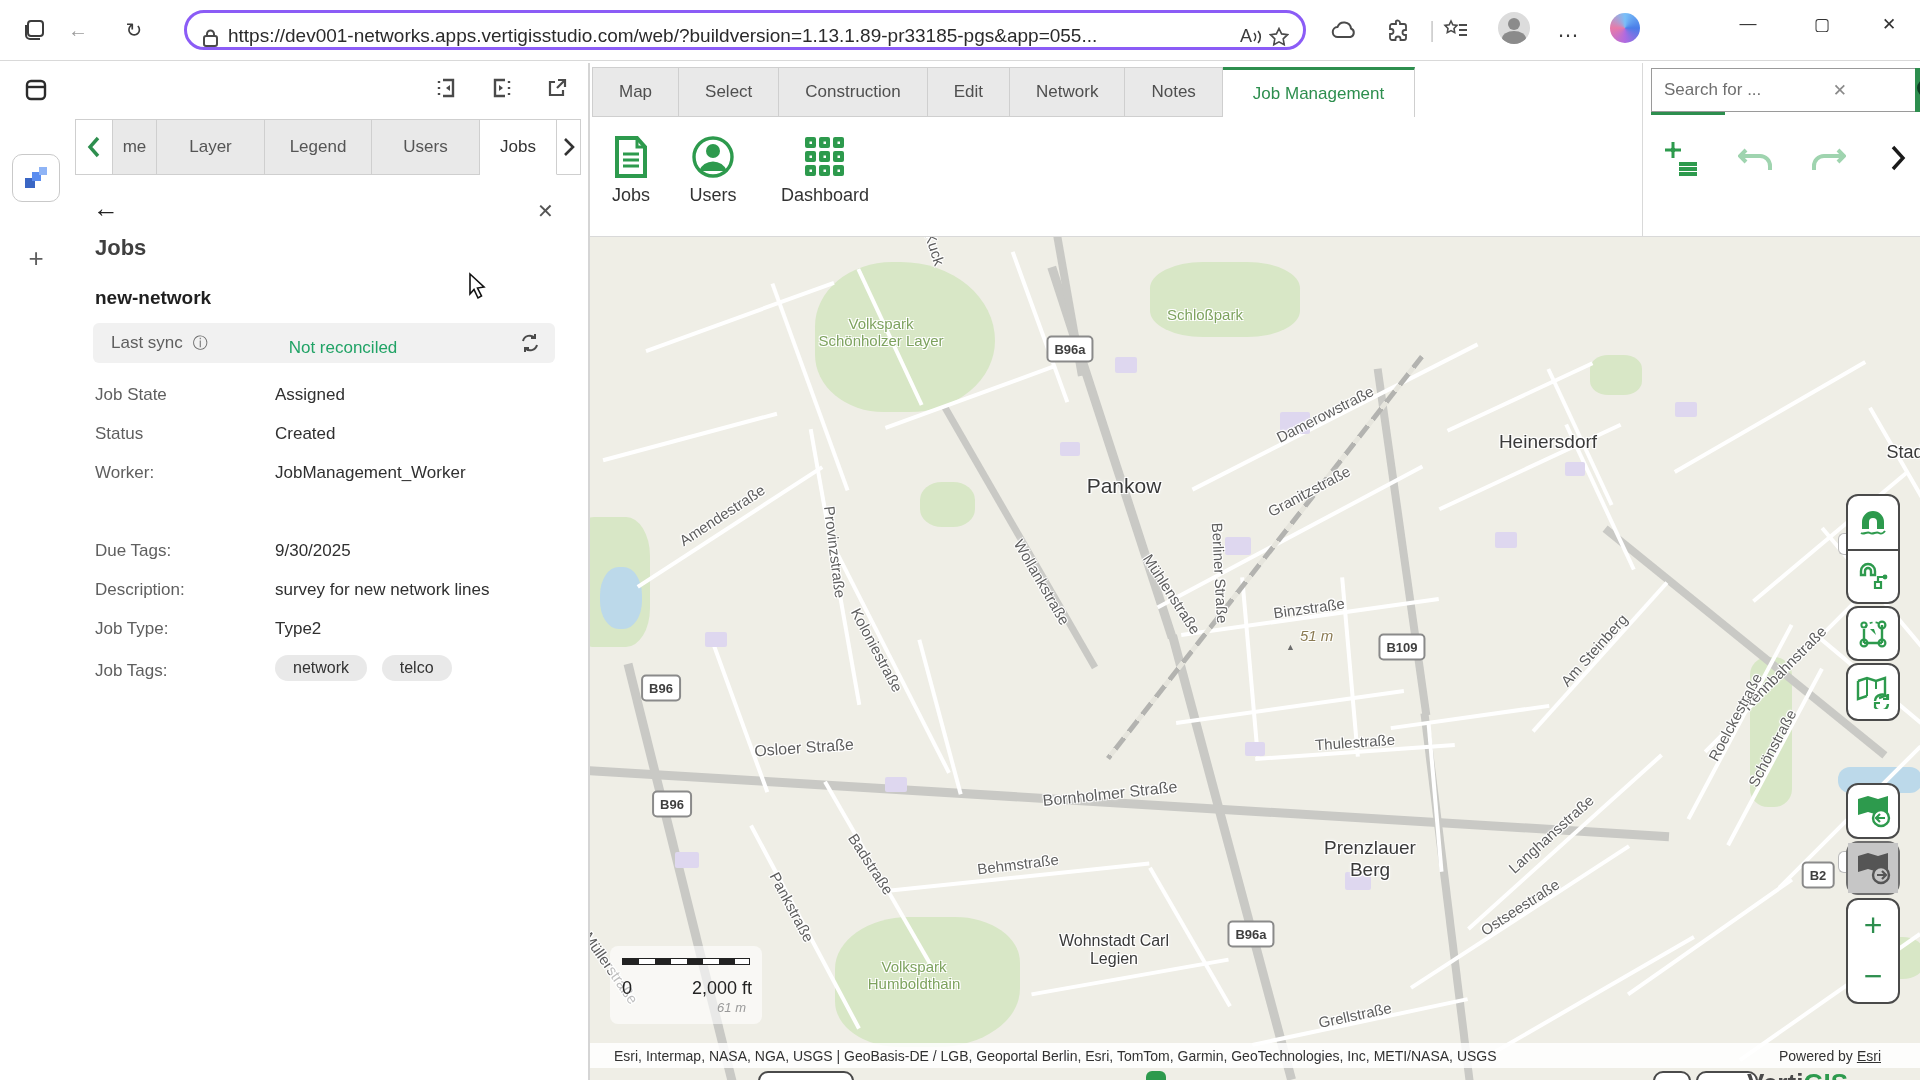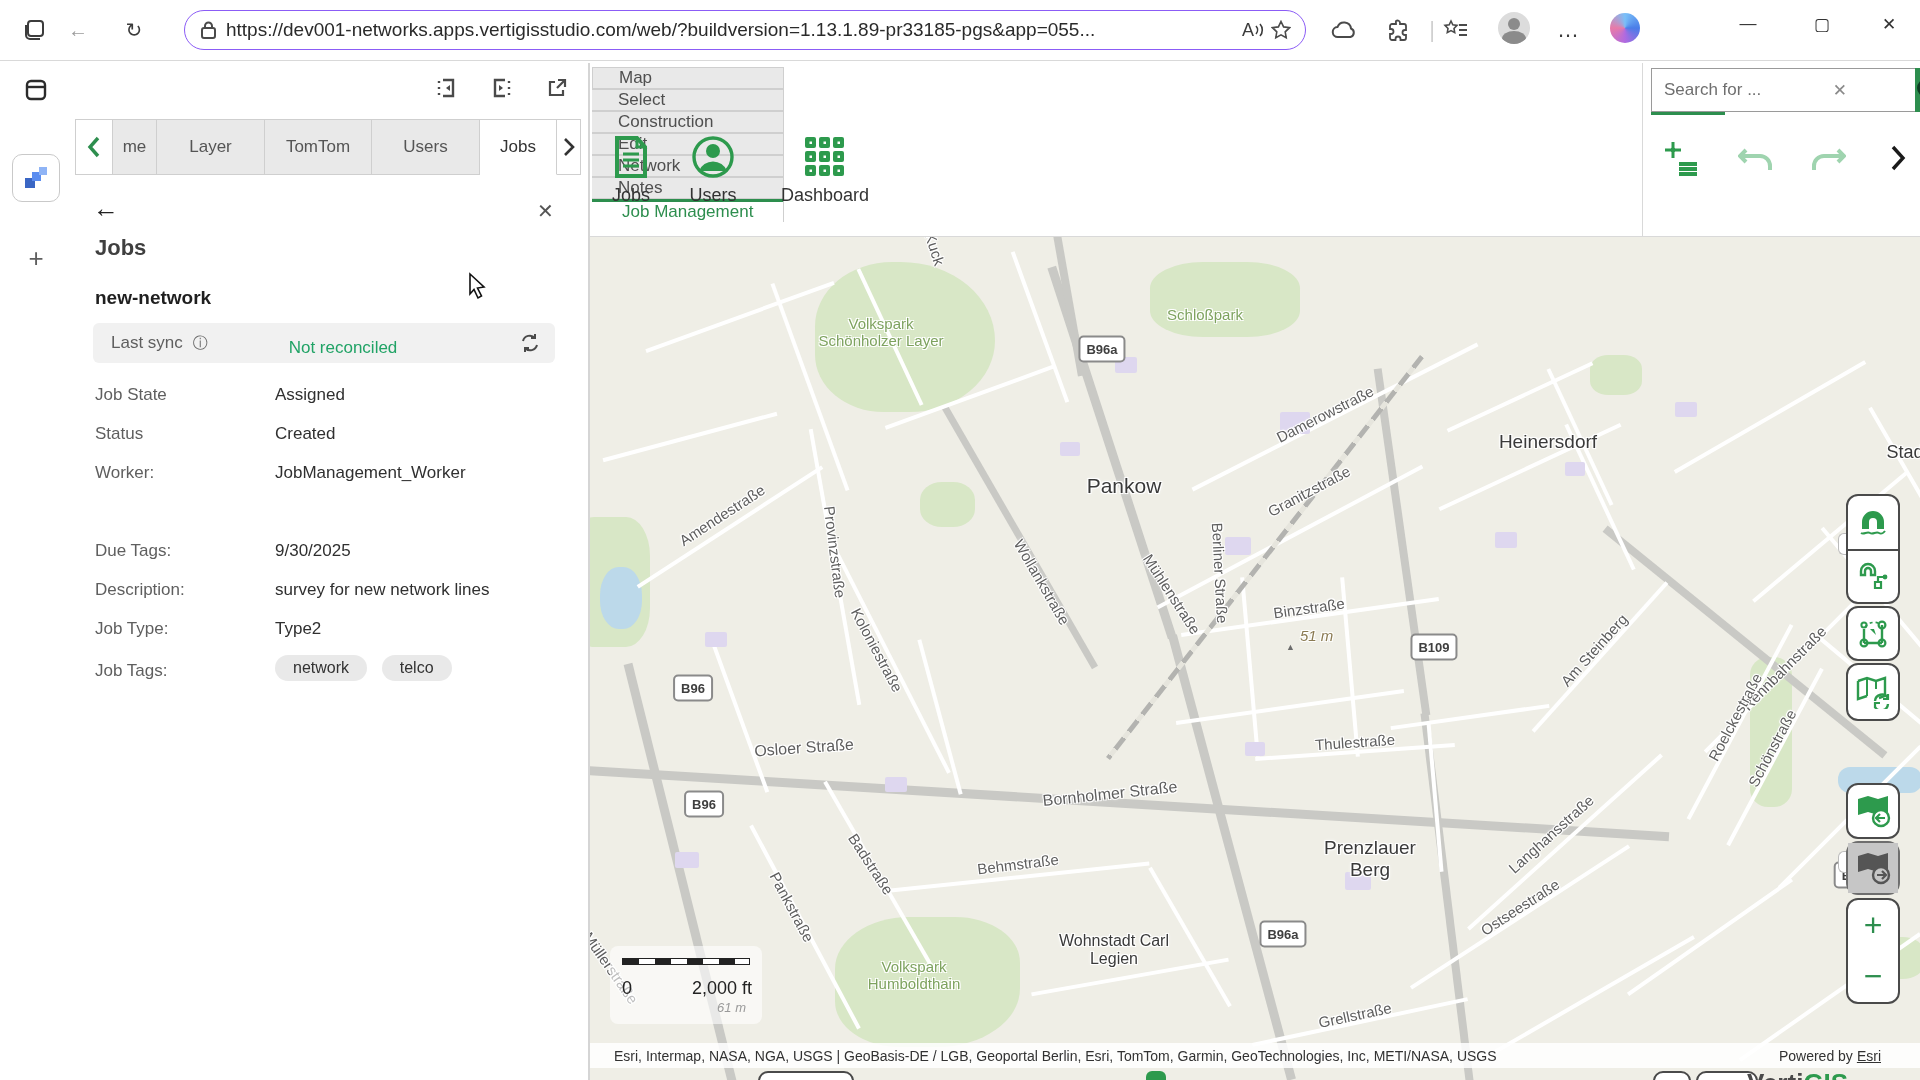--- a/index.html
+++ b/index.html
@@ -7,21 +7,21 @@
     font-family:"Liberation Sans", sans-serif; }
   #stage { position:relative; width:1920px; height:1080px; background:#fff; }
   .abs { position:absolute; }
 
   
   #chrome { position:absolute; left:0; top:0; width:1920px; height:61px; background:#fff;
     border-bottom:1px solid #d9d9d9; }
   .chrome-ic { position:absolute; top:14px; width:32px; height:32px; display:flex;
     align-items:center; justify-content:center; color:#3c3c3c; font-size:20px; cursor:default; }
   #urlbar { position:absolute; left:184px; top:10px; width:1122px; height:40px;
-    border:1px solid #8b5cf6; border-radius:20px; background:#fff; display:flex; align-items:center; }
+    border:3px solid #8b5cf6; border-radius:20px; background:#fff; display:flex; align-items:flex-end; }
   #urltext { font-size:19px; color:#2a2a2a; white-space:nowrap; overflow:hidden; flex:1; }
   .winctl { position:absolute; top:0; width:62px; height:48px; display:flex; align-items:center;
     justify-content:center; font-size:17px; color:#333; }
   #copilot-ic { position:absolute; left:1610px; top:13px; width:30px; height:30px; border-radius:50%;
     background:conic-gradient(#7ac0f8,#4a7de8,#b06ae0,#e87aa8,#7ac0f8); }
   #avatar-ic { position:absolute; left:1498px; top:12px; width:32px; height:32px; border-radius:50%;
     background:#dcdcdc; overflow:hidden; }
   #avatar-ic .head { position:absolute; left:10px; top:6px; width:12px; height:12px; border-radius:50%; background:#8b8b8b; }
   #avatar-ic .body { position:absolute; left:4px; top:19px; width:24px; height:16px; border-radius:50%; background:#8b8b8b; }
 
@@ -56,21 +56,21 @@
   #sync-row .syncic { position:absolute; right:14px; top:9px; }
   .frow { position:absolute; left:20px; width:470px; height:24px; font-size:17px; }
   .frow .fl { position:absolute; left:0; color:#5f5f5f; }
   .frow .fv { position:absolute; left:180px; color:#303030; white-space:nowrap; }
   .tagpill { display:inline-block; background:#e9e9e9; border-radius:14px; padding:4px 18px;
     font-size:16px; color:#333; margin-right:10px; }
 
   
   #mainhead { position:absolute; left:590px; top:63px; width:1052px; height:174px; background:#fff;
     border-bottom:1px solid #d9d9d9; }
-  #mtabs { position:absolute; left:2px; top:4px; height:50px; display:flex;flex-direction:column; }
+  #mtabs { position:absolute; left:2px; top:4px; height:50px; display:flex; }
   .mtab { height:50px; padding:0 26px; background:#e9e9e9; border:1px solid #cfcfcf; border-left:none;
     display:flex; align-items:center; font-size:17px; color:#4f4f4f; }
   .mtab.first { border-left:1px solid #cfcfcf; }
   .mtab.active { background:#fff; color:#2d8e4e; border-top:3px solid #2d8e4e; border-bottom:none; padding:0 30px; }
   .toolitem { position:absolute; top:72px; width:120px; text-align:center; }
   .toolitem .tic { height:44px; display:flex; align-items:center; justify-content:center; }
   .toolitem .tlabel { margin-top:6px; font-size:18px; color:#333; }
 
   
   #rightpane { position:absolute; left:1642px; top:63px; width:278px; height:174px; background:#fff;
@@ -90,21 +90,21 @@
   .park { position:absolute; background:#d8e7c6; }
   .water { position:absolute; background:#bcd9ea; }
   .bldg { position:absolute; background:#ded7ef; border-radius:2px; }
   .st { position:absolute; font-size:15px; color:#5e5e5e; white-space:nowrap; transform-origin:center;
     text-shadow:-1px -1px 0 #fff,1px -1px 0 #fff,-1px 1px 0 #fff,1px 1px 0 #fff,0 0 4px #fff; }
   .loc { position:absolute; color:#3a3a3a; transform:translate(-50%,-50%); text-align:center;
     text-shadow:-1px -1px 0 #fff,1px -1px 0 #fff,-1px 1px 0 #fff,1px 1px 0 #fff,0 0 4px #fff; }
   .parklbl { position:absolute; color:#7da25e; font-size:15px; transform:translate(-50%,-50%); text-align:center;
     text-shadow:-1px -1px 0 #fff,1px -1px 0 #fff,-1px 1px 0 #fff,1px 1px 0 #fff; }
   .shield { position:absolute; background:#fff; border:2px solid #8a8a8a; border-radius:5px;
-    font-size:13px; font-weight:bold; color:#3f3f3f; padding:4px 6px; transform:translate(-50%,-50%);margin-left:32px; }
+    font-size:13px; font-weight:bold; color:#3f3f3f; padding:4px 6px; transform:translate(-50%,-50%); }
   #elev { position:absolute; font-style:italic; color:#8a7a52; font-size:15px;
     text-shadow:-1px -1px 0 #fff,1px -1px 0 #fff,-1px 1px 0 #fff,1px 1px 0 #fff; }
   #elev-peak { position:absolute; font-size:9px; color:#6b6b6b; }
   #scalebox { position:absolute; left:20px; top:709px; width:152px; height:78px;
     background:rgba(255,255,255,0.6); border-radius:8px; }
   #scalebar { position:absolute; left:12px; top:12px; width:128px; height:7px; border:1px solid #222;
     background:repeating-linear-gradient(90deg,#222 0 16px,#fff 16px 32px); }
   #scale0 { position:absolute; left:12px; top:32px; font-size:18px; color:#222; }
   #scaleft { position:absolute; right:10px; top:32px; font-size:18px; color:#222; }
   #scalem { position:absolute; right:16px; top:54px; font-size:13px; font-style:italic; color:#9a9a9a; }
@@ -232,21 +232,21 @@
   </div>
 
   <div id="ptabs">
     <div class="tabscroll" style="width:38px">
       <svg width="14" height="22" viewBox="0 0 14 22">
             <path d="M11 2L3 11l8 9" fill="none" stroke="#2d8e4e" stroke-width="3.4"></path>
           </svg>
     </div>
     <div class="ptab" style="width:44px">me</div>
     <div class="ptab" style="width:108px">Layer</div>
-    <div class="ptab" style="width:107px">TomTom</div>
+    <div class="ptab" style="width:107px">Legend</div>
     <div class="ptab" style="width:108px">Users</div>
     <div class="ptab active" style="width:77px">Jobs</div>
     <div class="tabscroll" style="width:24px;border-left:none">
       <svg width="12" height="20" viewBox="0 0 12 20">
             <path d="M2 2l8 8-8 8" fill="none" stroke="#333" stroke-width="2.6"></path>
           </svg>
     </div>
   </div>
 
   <div id="jobs-view">

